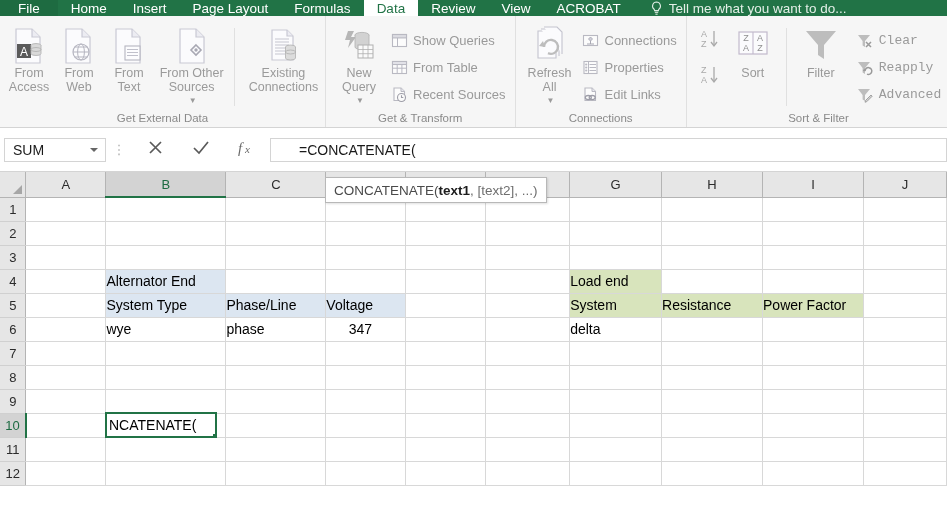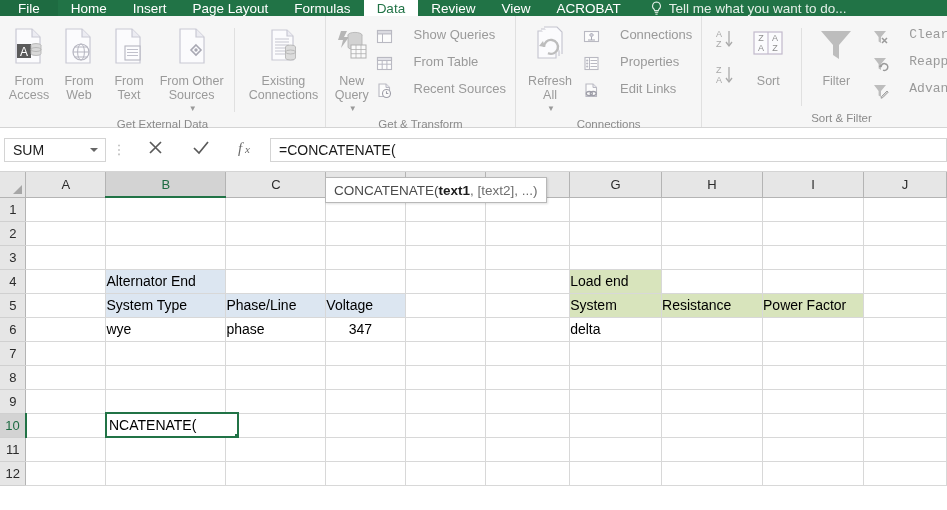--- a/index.html
+++ b/index.html
@@ -86,31 +86,31 @@
     align-items: center;
     padding-top: 4px;
     cursor: default;
   }
   .bigbtn .ico { height: 40px; display:flex; align-items:center; justify-content:center; }
   .bigbtn .lbl {
     font-size: 12.5px;
     color: #9a9a9a;
     text-align: center;
     line-height: 14px;
-    margin-top: 8px;
+    margin-top: 0;
     white-space: nowrap;
   }
   .bigbtn .lbl span { display:block; }
   .bigbtn.wide { width: 96px; }
 
   
   .smallcol { display: flex; flex-direction: column; padding-top: 5px; }
   .smallbtn {
-    display: flex; 
-    gap: 20px;
+    display: flex; align-items: center;
+    gap: 5px;
     height: 27px;
     padding: 0 5px 0 2px;
     font-size: 13px;
     color: #9a9a9a;
     white-space: nowrap;
     cursor: default;
   }
   .smallbtn .ico { width: 18px; height: 18px; display:flex; align-items:center; justify-content:center; flex:0 0 18px; }
 
   .vsep { width:1px; background:#e0e0e0; margin: 6px 5px 4px 5px; align-self: stretch; }
@@ -153,21 +153,21 @@
     display:flex;align-items:center;justify-content:center;
     cursor: default;
   }
   #fb-input {
     flex: 1;
     height: 24px;
     border: 1px solid #d4d4d4;
     border-left: 1px solid #d4d4d4;
     background: #fff;
     display:flex; align-items:center;
-    padding-left: 8px;
+    padding-left: 28px;
     font-size: 14px;
     color: #1a1a1a;
     margin-right: 0;
   }
 
   
   #gridwrap { position: relative; height: 322px; overflow: hidden; background:#fff; }
   table.gridtbl { border-collapse: collapse; table-layout: fixed; }
   table.gridtbl td, table.gridtbl th { padding: 0; margin: 0; }
 
@@ -832,21 +832,21 @@
         <td class="cell"></td>
           <td class="cell"></td>
         <td class="cell"></td>
           <td class="cell"></td>
         <td class="cell"></td>
           <td class="cell"></td>
       </tr>
     </tbody>
   </table>
 
-  <div id="editcell" style="left:105px; top:240px; width:134px; height:26px;">
+  <div id="editcell" style="left:105px; top:240px; width:112px; height:26px;">
     <span class="edittext">NCATENATE(</span>
     <span class="fillhandle"></span>
   </div>
 
   <div id="fn-tip">
     <span>CONCATENATE(</span>
       <span class="arg1">text1</span>
       <span class="dim">, [text2], ...)</span>
   </div>
 </div>

